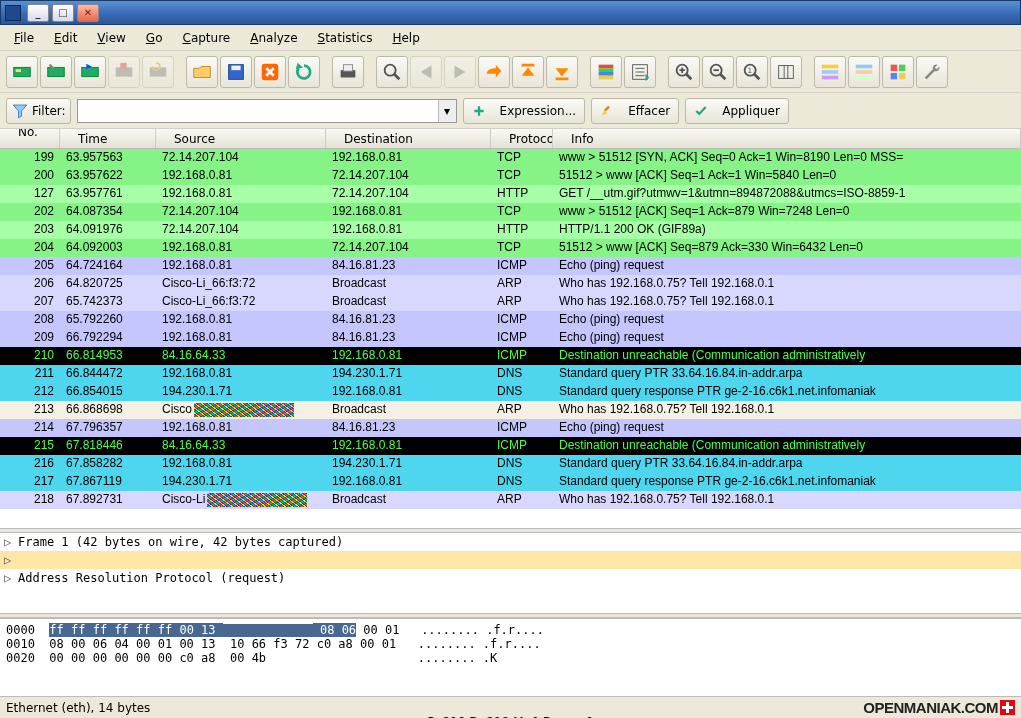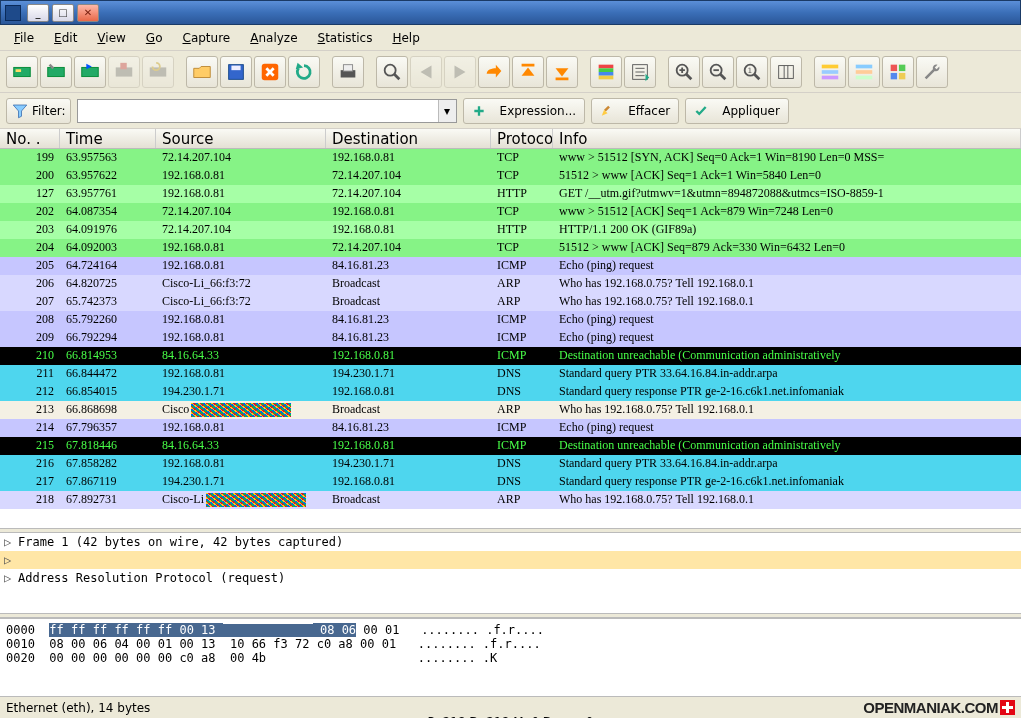--- a/index.html
+++ b/index.html
@@ -107,31 +107,31 @@
   overflow: hidden;
   display:flex;flex-direction:column;
   min-height: 0;
 }
 .pl-header {
   height: 20px; display:flex;
   background: linear-gradient(to bottom,#fafaf5,#e4e0d4);
   border-bottom: 1px solid #bbb;
 }
 .pl-header .col {
-  border-right: 1px solid #ccc; padding: 2px 6px; font-size: 15px;
+  border-right: 1px solid #ccc; padding: 2px 18px; font-size: 12px;
   display:flex;align-items:center;overflow:hidden;
 }
 .col-no { width: 60px; }
 .col-time { width: 96px; }
 .col-src { width: 170px; }
 .col-dst { width: 165px; }
 .col-proto { width: 62px; }
 .col-info { flex:1; }
 
-.pl-body { flex:1;overflow:hidden;font-family:Liberation Serif, serif;font-size:12px;}
+.pl-body { flex:1;overflow:hidden;font-family:Liberation Sans, sans-serif;font-size:12px;}
 .pl-row { height:18px;display:flex;white-space:nowrap;}
 .pl-row .cell { padding: 1px 6px; overflow:hidden;text-overflow:clip;}
 .pl-row.green { background:#86f386; }
 .pl-row.lgreen { background:#a6ffa6; }
 .pl-row.lav { background:#c6c6ff; }
 .pl-row.plav { background:#d8d8ff; }
 .pl-row.cyan { background:#4ed6ee; }
 .pl-row.black { background:#000; color:#48ff48; }
 .pl-row.beige { background:#f4f0e4; }
 

